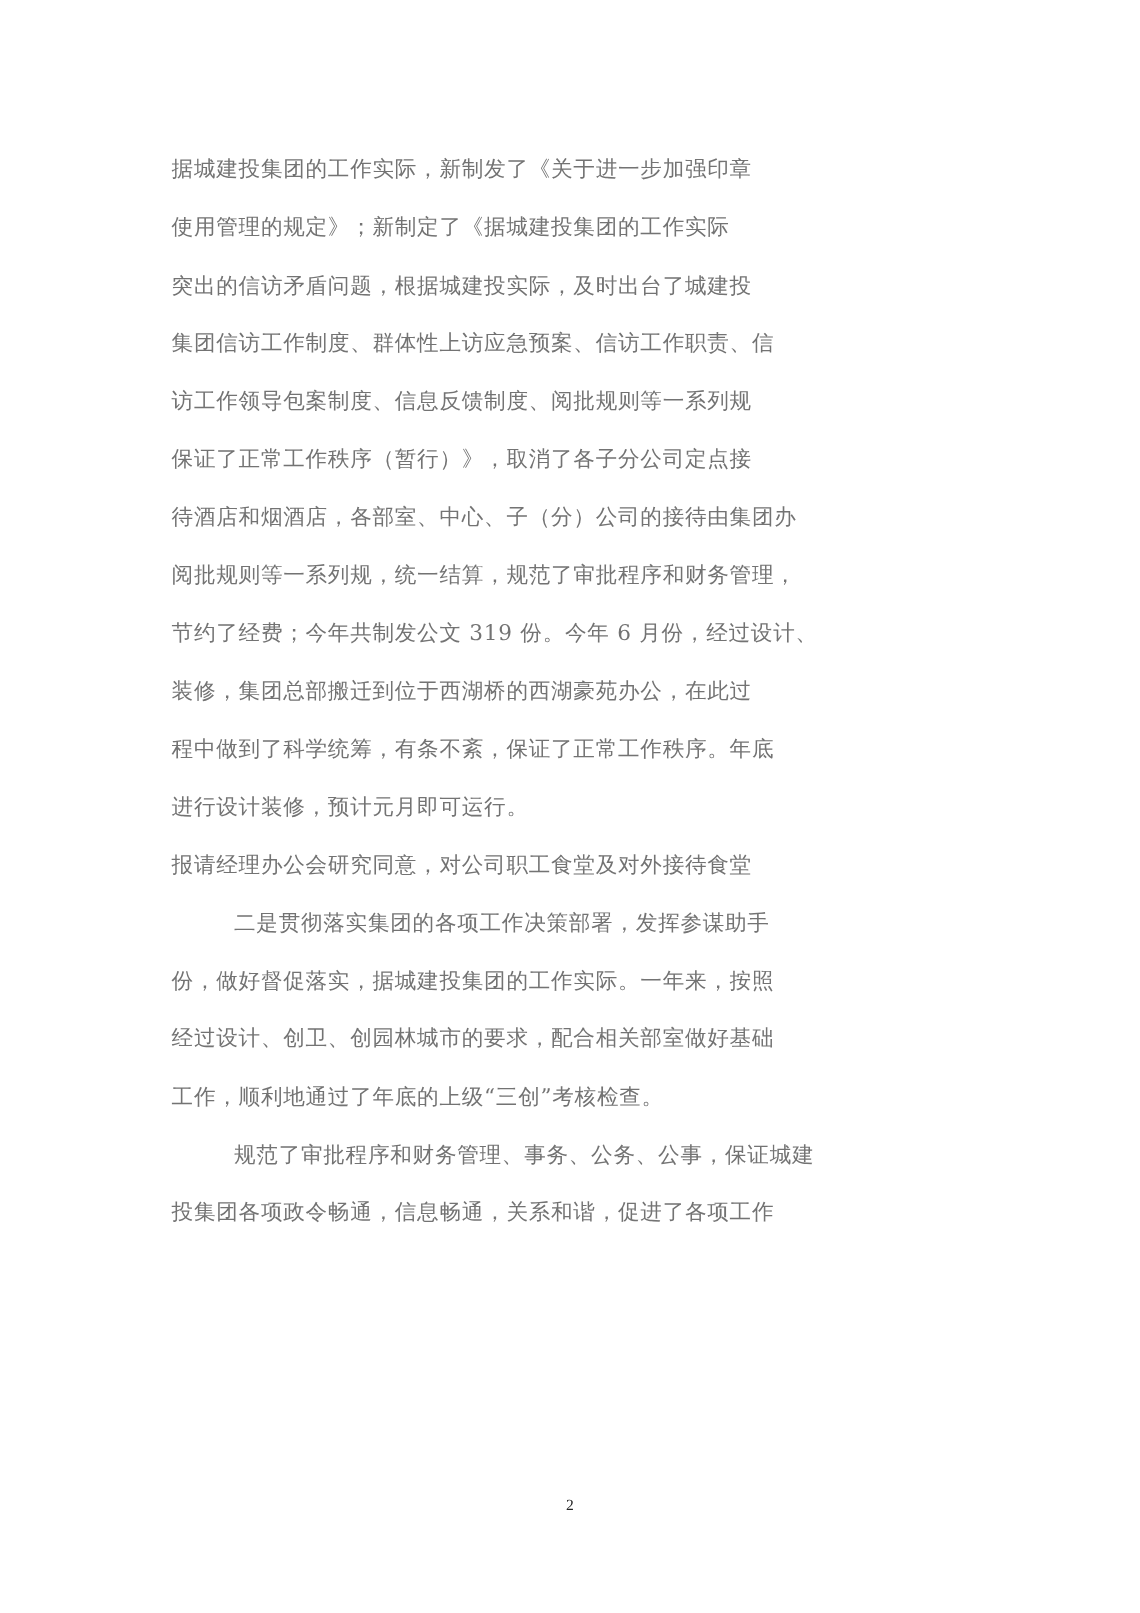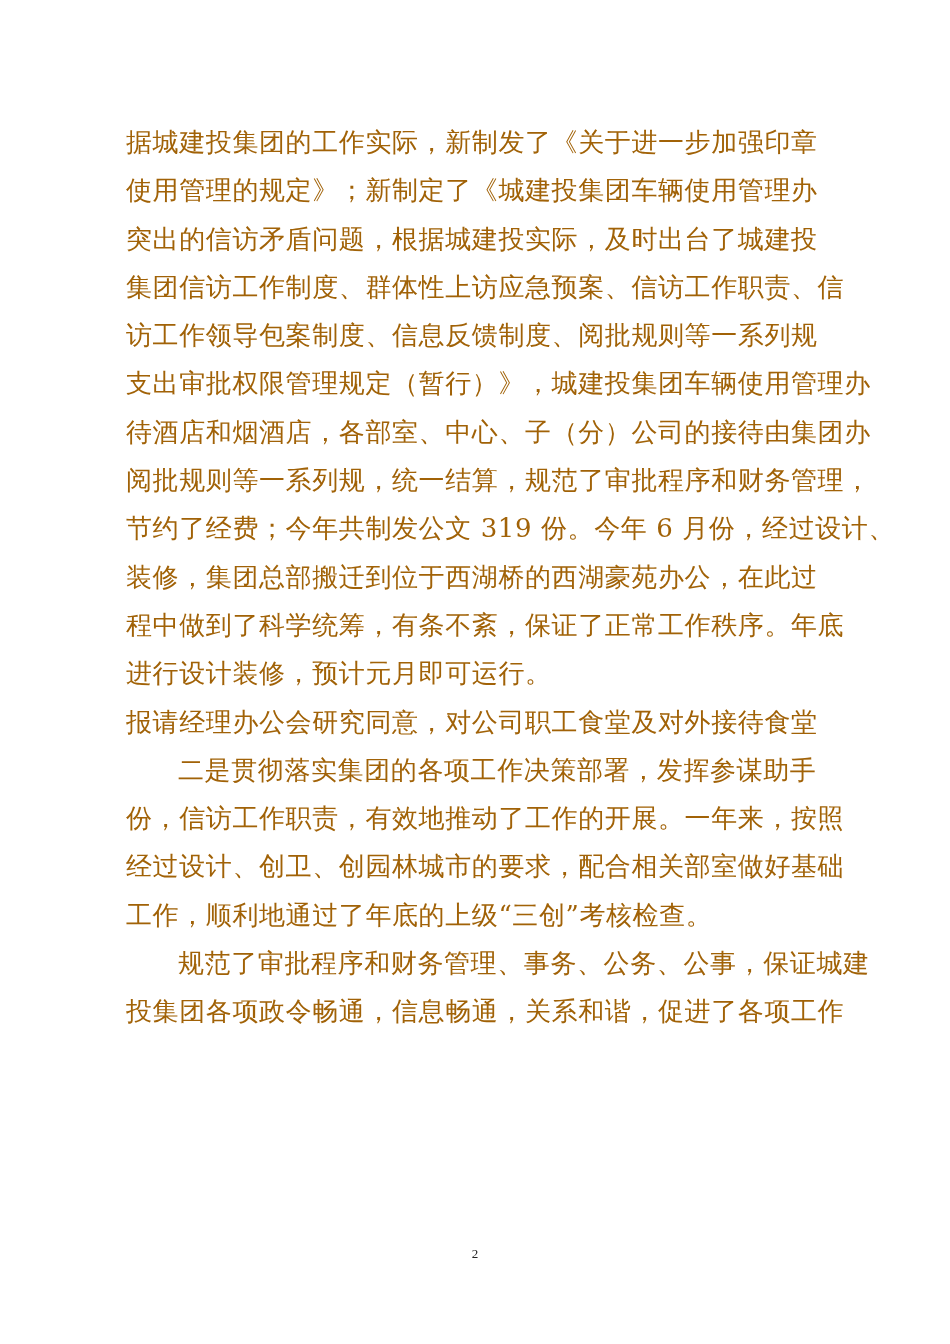--- a/index.html
+++ b/index.html
@@ -1,51 +1,51 @@
 <!DOCTYPE html>
 <html><head>
 <meta charset="utf-8">
 <style>
   html, body { margin: 0; padding: 0; background: #ffffff; }
   body { width: 950px; height: 1344px; position: relative; overflow: hidden; }
   .page {
     position: absolute; left: 0; top: 0; width: 950px; height: 1344px; background: #fff;
   }
   .body-text {
-    position: absolute; left: 126px; top: 118px; width: 670px;
+    position: absolute; left: 143px; top: 118px; width: 670px;
     font-family: "DejaVu Serif", "Liberation Serif", serif;
-    font-size: 26px; line-height: 48.3px; color: #a16207;
+    font-size: 18px; line-height: 48.3px; color: #737373;
     letter-spacing: 0.6px;
   }
   .line { display: block; white-space: nowrap; height: 48.3px; }
-  .indent { padding-left: 52px; text-align: center; }
+  .indent { padding-left: 52px; }
   .page-number {
     position: absolute; left: 0; width: 950px; top: 1246px; text-align: center;
     font-family: "Liberation Serif", serif; font-size: 13px; color: #222;
   }
 </style>
 </head>
 <body>
 
 <div class="page">
   <div class="body-text">
     <span class="line">据城建投集团的工作实际，新制发了《关于进一步加强印章</span>
-    <span class="line">使用管理的规定》；新制定了《城建投集团车辆使用管理办</span>
+    <span class="line">使用管理的规定》；新制定了《据城建投集团的工作实际</span>
     <span class="line">突出的信访矛盾问题，根据城建投实际，及时出台了城建投</span>
     <span class="line">集团信访工作制度、群体性上访应急预案、信访工作职责、信</span>
     <span class="line">访工作领导包案制度、信息反馈制度、阅批规则等一系列规</span>
-    <span class="line">支出审批权限管理规定（暂行）》，城建投集团车辆使用管理办</span>
+    <span class="line">保证了正常工作秩序（暂行）》，取消了各子分公司定点接</span>
     <span class="line">待酒店和烟酒店，各部室、中心、子（分）公司的接待由集团办</span>
     <span class="line">阅批规则等一系列规，统一结算，规范了审批程序和财务管理，</span>
     <span class="line">节约了经费；今年共制发公文 319 份。今年 6 月份，经过设计、</span>
     <span class="line">装修，集团总部搬迁到位于西湖桥的西湖豪苑办公，在此过</span>
     <span class="line">程中做到了科学统筹，有条不紊，保证了正常工作秩序。年底</span>
     <span class="line">进行设计装修，预计元月即可运行。</span>
     <span class="line">报请经理办公会研究同意，对公司职工食堂及对外接待食堂</span>
     <span class="line indent">二是贯彻落实集团的各项工作决策部署，发挥参谋助手</span>
-    <span class="line">份，信访工作职责，有效地推动了工作的开展。一年来，按照</span>
+    <span class="line">份，做好督促落实，据城建投集团的工作实际。一年来，按照</span>
     <span class="line">经过设计、创卫、创园林城市的要求，配合相关部室做好基础</span>
     <span class="line">工作，顺利地通过了年底的上级“三创”考核检查。</span>
     <span class="line indent">规范了审批程序和财务管理、事务、公务、公事，保证城建</span>
     <span class="line">投集团各项政令畅通，信息畅通，关系和谐，促进了各项工作</span>
   </div>
   <div class="page-number">2</div>
 </div>
 
 </body></html>

